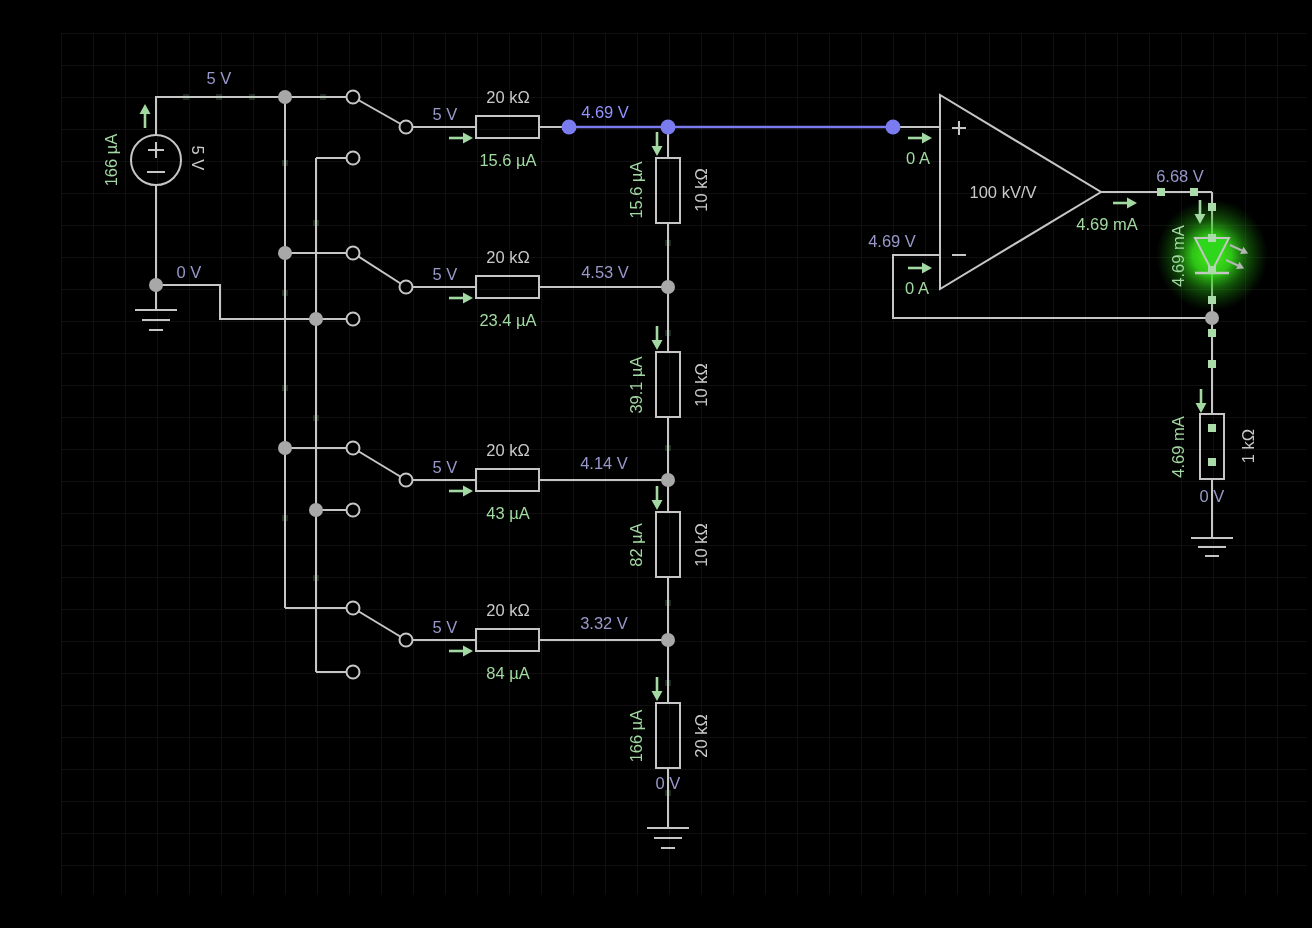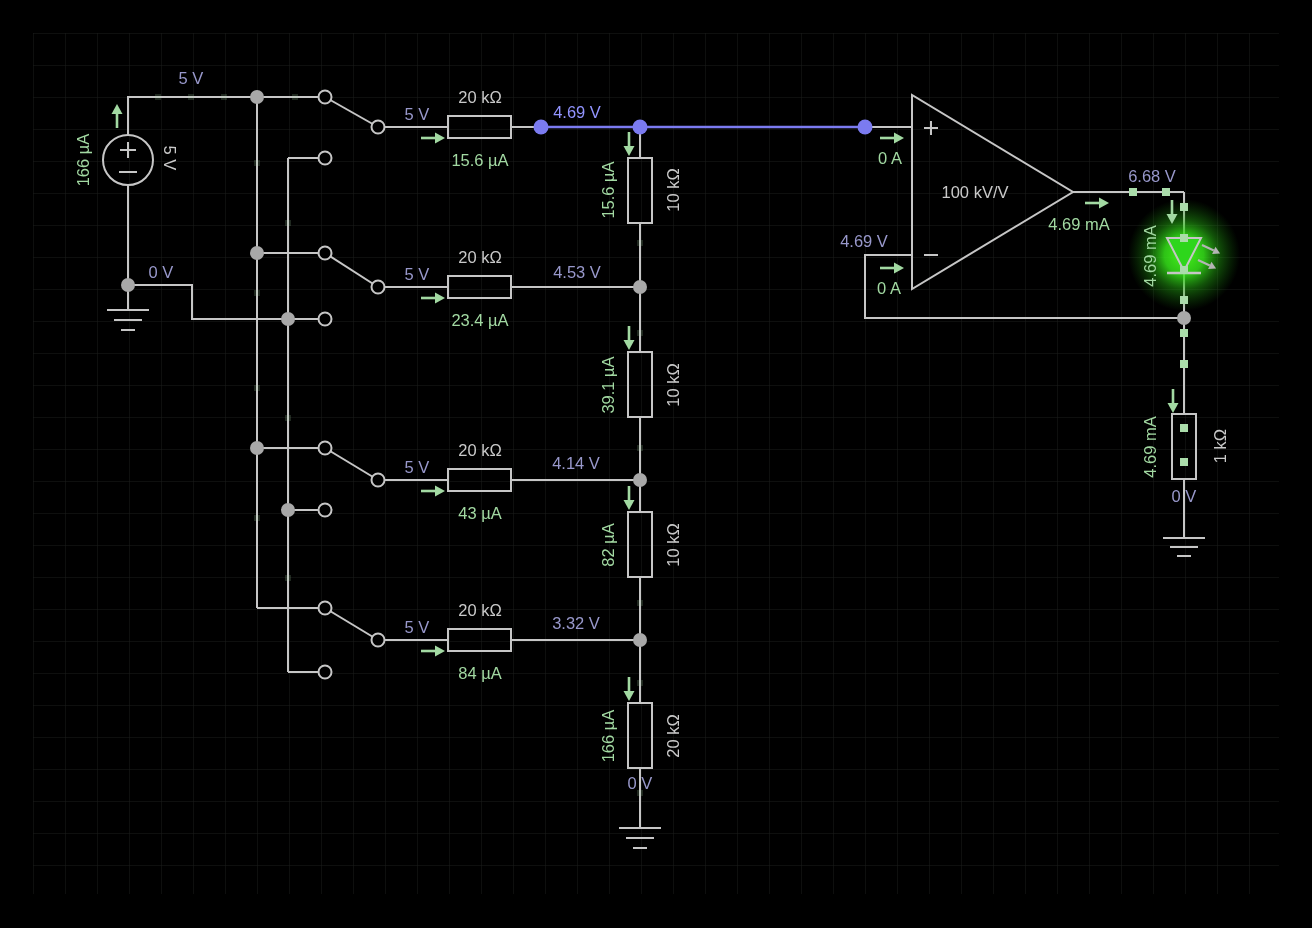--- a/index.html
+++ b/index.html
@@ -1,16 +1,16 @@
 <!DOCTYPE html>
 <html style="--background: #000000; --grid_line: #1b1d1b; --wire: #c6c6c6; --selected_wire: #7b7bf0; --selected_label: #9294ff; --voltage_label: #9898cb; --current_label: #a2d9a2; --component_label: #c9c9c9; --node_dot: #a8a8a8; --current_dot: #aadcaa; --led_green: #2ed61c;"><head>
 <meta charset="utf-8">
 <style>
   html,body{margin:0;padding:0;background:#000;width:1312px;height:928px;overflow:hidden;}
-  #stage{position:relative;width:1128px;height:928px;background:#000;}
+  #stage{position:relative;width:1128px;height:928px;background:#000;margin-left:28px;}
   svg{position:absolute;left:0;top:0;}
   text{font-family:"Liberation Sans","DejaVu Sans",sans-serif;font-size:16.5px;}
   .wire{stroke:var(--wire);stroke-width:2;fill:none;}
   .wire-blue{stroke:var(--selected_wire);stroke-width:2.6;fill:none;}
   .comp{stroke:var(--wire);stroke-width:2;fill:none;}
   .lever{stroke:var(--wire);stroke-width:2;fill:none;}
   .post{stroke:var(--wire);stroke-width:2;fill:#000;}
   .dot{fill:var(--node_dot);stroke:none;}
   .dot-blue{fill:var(--selected_wire);stroke:none;}
   .vlabel{fill:var(--voltage_label);}

